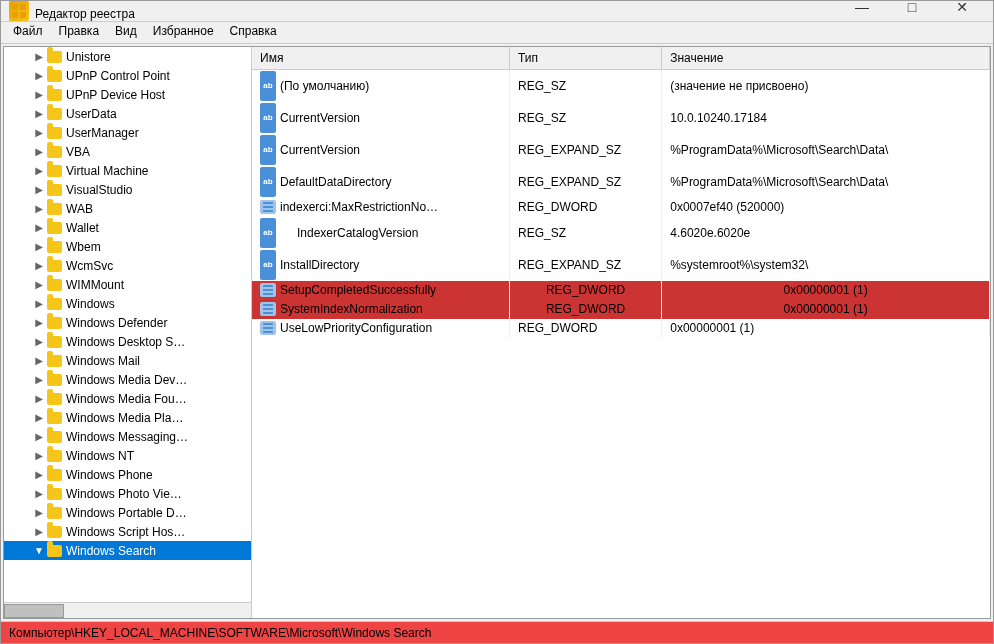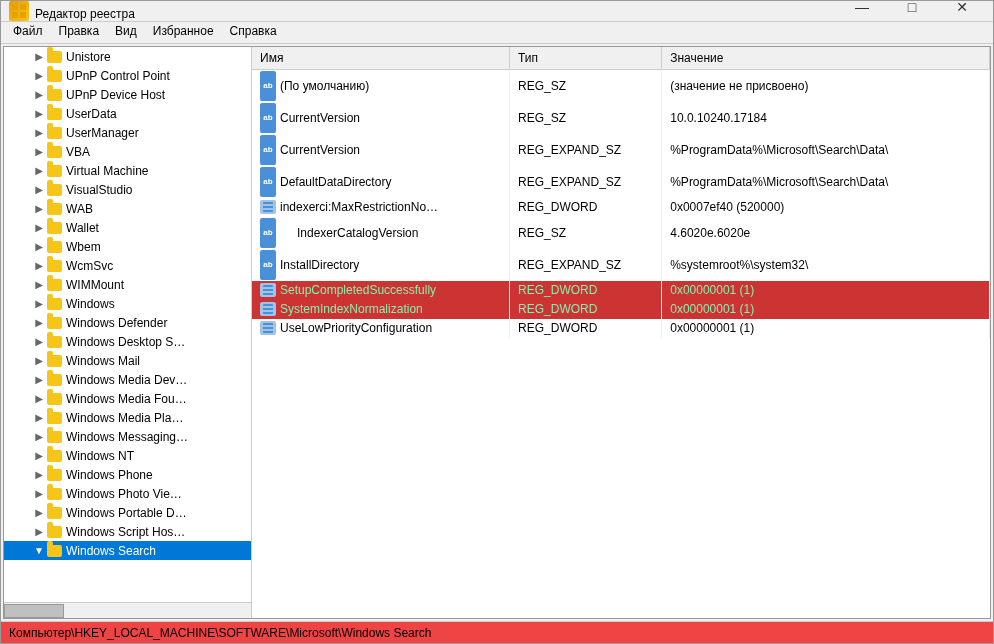--- a/index.html
+++ b/index.html
@@ -206,21 +206,21 @@
 
     .registry-table td {
       padding: 1px 8px;
       font-size: 12px;
       height: 19px;
       border-right: 1px solid #eee;
       white-space: nowrap;
       cursor: default;
     }
     .registry-table tbody tr.selected { background: #cc3333; color: white; }
-    .registry-table tbody tr.selected td { color: #86efac; }
+    .registry-table tbody tr.selected td { color: #000000; text-align: center; }
 
     .reg-icon-ab {
       width: 16px;
       height: 30px;
       background: #4a90d9;
       border-radius: 2px;
       display: inline-flex;
       align-items: center;
       justify-content: center;
       font-size: 8px;

